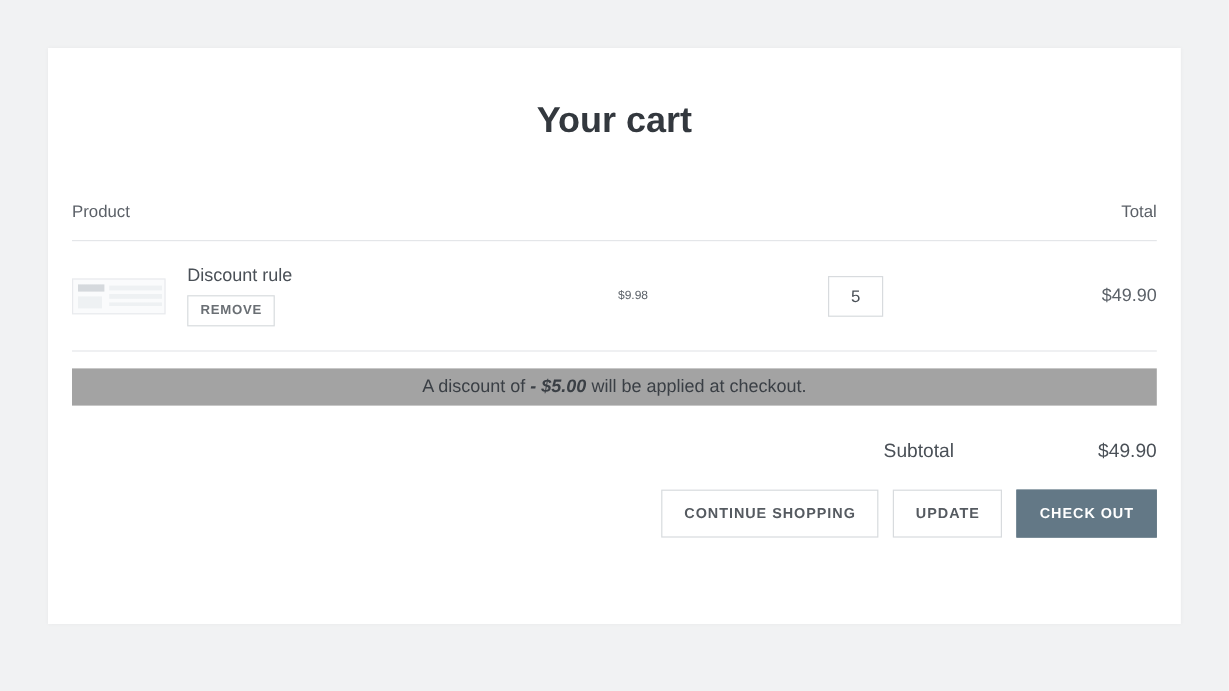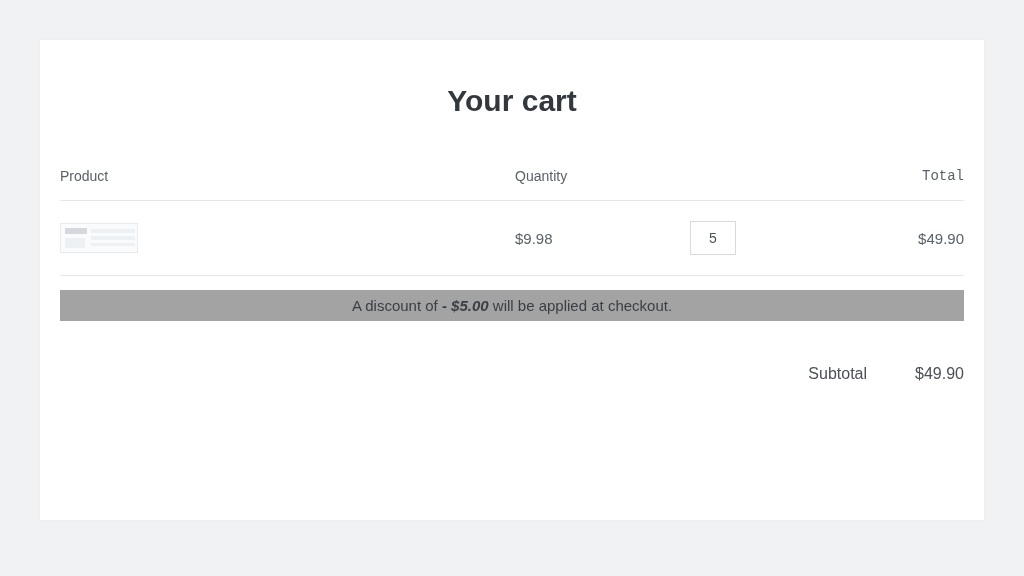--- a/index.html
+++ b/index.html
@@ -24,25 +24,26 @@
     color: #33383e;
     margin-bottom: 50px;
   }
   .thead {
     display: flex;
     align-items: center;
     font-size: 14px;
     color: #5c6168;
     padding-bottom: 16px;
     border-bottom: 1px solid #e4e6e9;
+    gap: 12px;
   }
   .col-product { flex: 0 0 455px; }
   .col-price   { flex: 0 0 175px; }
   .col-qty     { flex: 0 0 170px; }
-  .col-total   { flex: 1; text-align: right; font-family: Liberation Mono, monospace; }
+  .col-total   { flex: 1; text-align: right; }
 
   .row {
     display: flex;
     align-items: center;
     padding: 20px 0;
     border-bottom: 1px solid #e4e6e9;
   }
   .product-cell {
     flex: 0 0 455px;
     display: flex;
@@ -67,21 +68,21 @@
     align-self: flex-start;
     font-size: 11px;
     letter-spacing: 0.6px;
     font-weight: 600;
     color: #6a6f74;
     background: #fff;
     border: 1px solid #d8dbde;
     padding: 6px 10px;
     cursor: pointer;
   }
-  .price-cell { flex: 0 0 175px; font-size: 15px; color: #5b6168; }
+  .price-cell { flex: 0 0 175px; font-size: 10px; color: #5b6168; }
   .qty-cell   { flex: 0 0 170px; }
   .qty-input {
     width: 46px;
     height: 34px;
     border: 1px solid #d8dbde;
     text-align: center;
     font-size: 14px;
     color: #4a5057;
   }
   .total-cell { flex: 1; text-align: right; font-size: 15px; color: #5b6168; }
@@ -93,22 +94,22 @@
     text-align: center;
     padding: 7px 0;
     margin-top: 14px;
   }
   .banner .amount { font-style: italic; font-weight: 600; }
 
   .subtotal-row {
     display: flex;
     justify-content: flex-end;
     align-items: center;
-    gap: 48px;
-    margin-top: 44px;
+    gap: 120px;
+    margin-top: 30px;
     font-size: 16px;
     color: #4a5057;
   }
   .note {
     text-align: right;
     font-size: 13px;
     font-style: italic;
     color: #7f8489;
     margin-top: 14px;
   }
@@ -136,39 +137,47 @@
 </style>
 </head>
 <body>
 
 <div class="card">
 
   <h1 class="title">Your cart</h1>
 
   <div class="thead">
     <div class="col-product">Product</div>
-    <div class="col-qty">Quantity</div>
     <div class="col-total">Total</div>
   </div>
 
   <div class="row">
     <div class="product-cell">
       <div class="thumb"></div>
+      <div class="product-info">
+        <a class="product-name">Discount rule</a>
+        <button class="remove-btn">REMOVE</button>
+      </div>
     </div>
     <div class="price-cell">$9.98</div>
     <div class="qty-cell">
       <input class="qty-input" type="text" value="5" style="">
     </div>
     <div class="total-cell">$49.90</div>
   </div>
 
   <div class="banner">
     <span>A discount of </span><span class="amount">- $5.00</span><span> will be applied at checkout.</span>
   </div>
 
   <div class="subtotal-row">
     <span>Subtotal</span>
     <span>$49.90</span>
   </div>
 
 
+  <div class="actions">
+    <button class="btn">CONTINUE SHOPPING</button>
+    <button class="btn">UPDATE</button>
+    <button class="btn primary">CHECK OUT</button>
+  </div>
 
 </div>
 
 </body></html>

